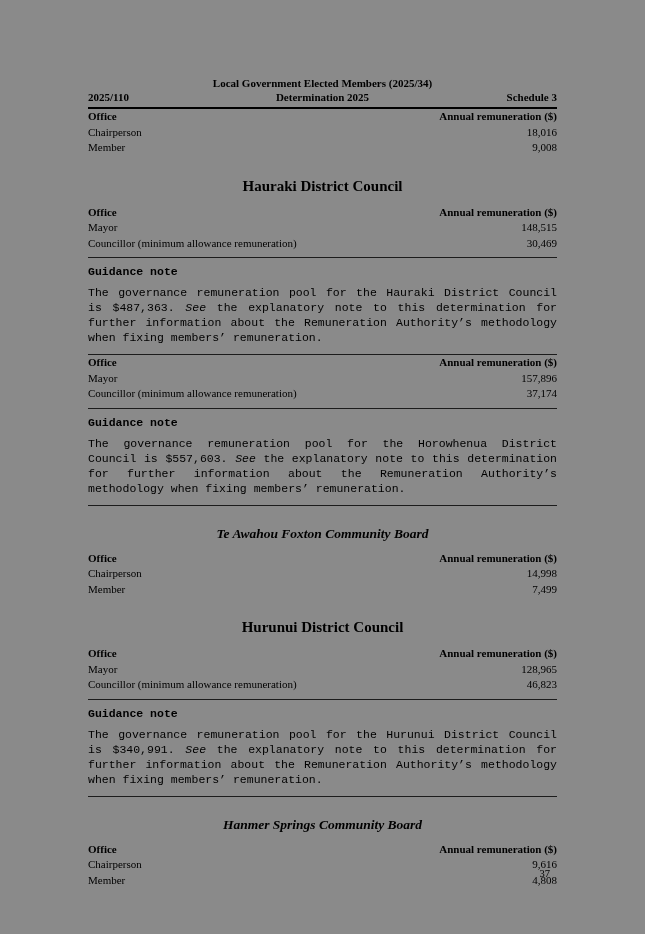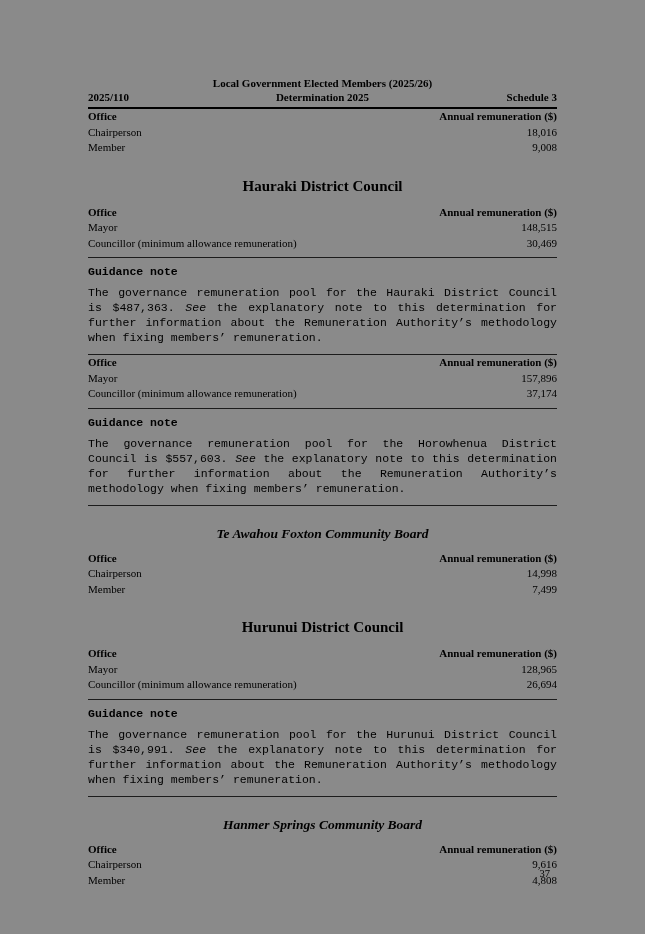--- a/index.html
+++ b/index.html
@@ -95,21 +95,21 @@
 </style>
 </head>
 <body>
 
 <div class="page">
   <div class="content">
 
     <div class="hdr">
       <div class="hdr-side">2025/110</div>
       <div class="hdr-center">
-        <div>Local Government Elected Members (2025/26)</div>
+        <div>Local Government Elected Members (2025/34)</div>
         <div>Determination 2025</div>
       </div>
       <div class="hdr-side right">Schedule 3</div>
     </div>
     <hr class="hdr-rule">
 
     <section>
       <div class="thead">
         <span>Office</span>
         <span class="amount">Annual remuneration ($)</span>
@@ -184,21 +184,21 @@
       <div class="thead">
         <span>Office</span>
         <span class="amount">Annual remuneration ($)</span>
       </div>
       <div class="trow">
         <span>Mayor</span>
         <span class="amount">128,965</span>
       </div>
       <div class="trow">
         <span>Councillor (minimum allowance remuneration)</span>
-        <span class="amount">26,694</span>
+        <span class="amount">46,823</span>
       </div>
       <div class="guidance">
         <div class="g-head">Guidance note</div>
         <p class="g-text"><span>The governance remuneration pool for the Hurunui District Council is $340,991. </span><span class="see">See</span><span> the explanatory note to this determination for further information about the Remuneration Authority’s methodology when fixing members’ remuneration.</span></p>
       </div>
     </section>
 
     <section>
       <h2 class="h-board">Hanmer Springs Community Board</h2>
       <div class="thead">

